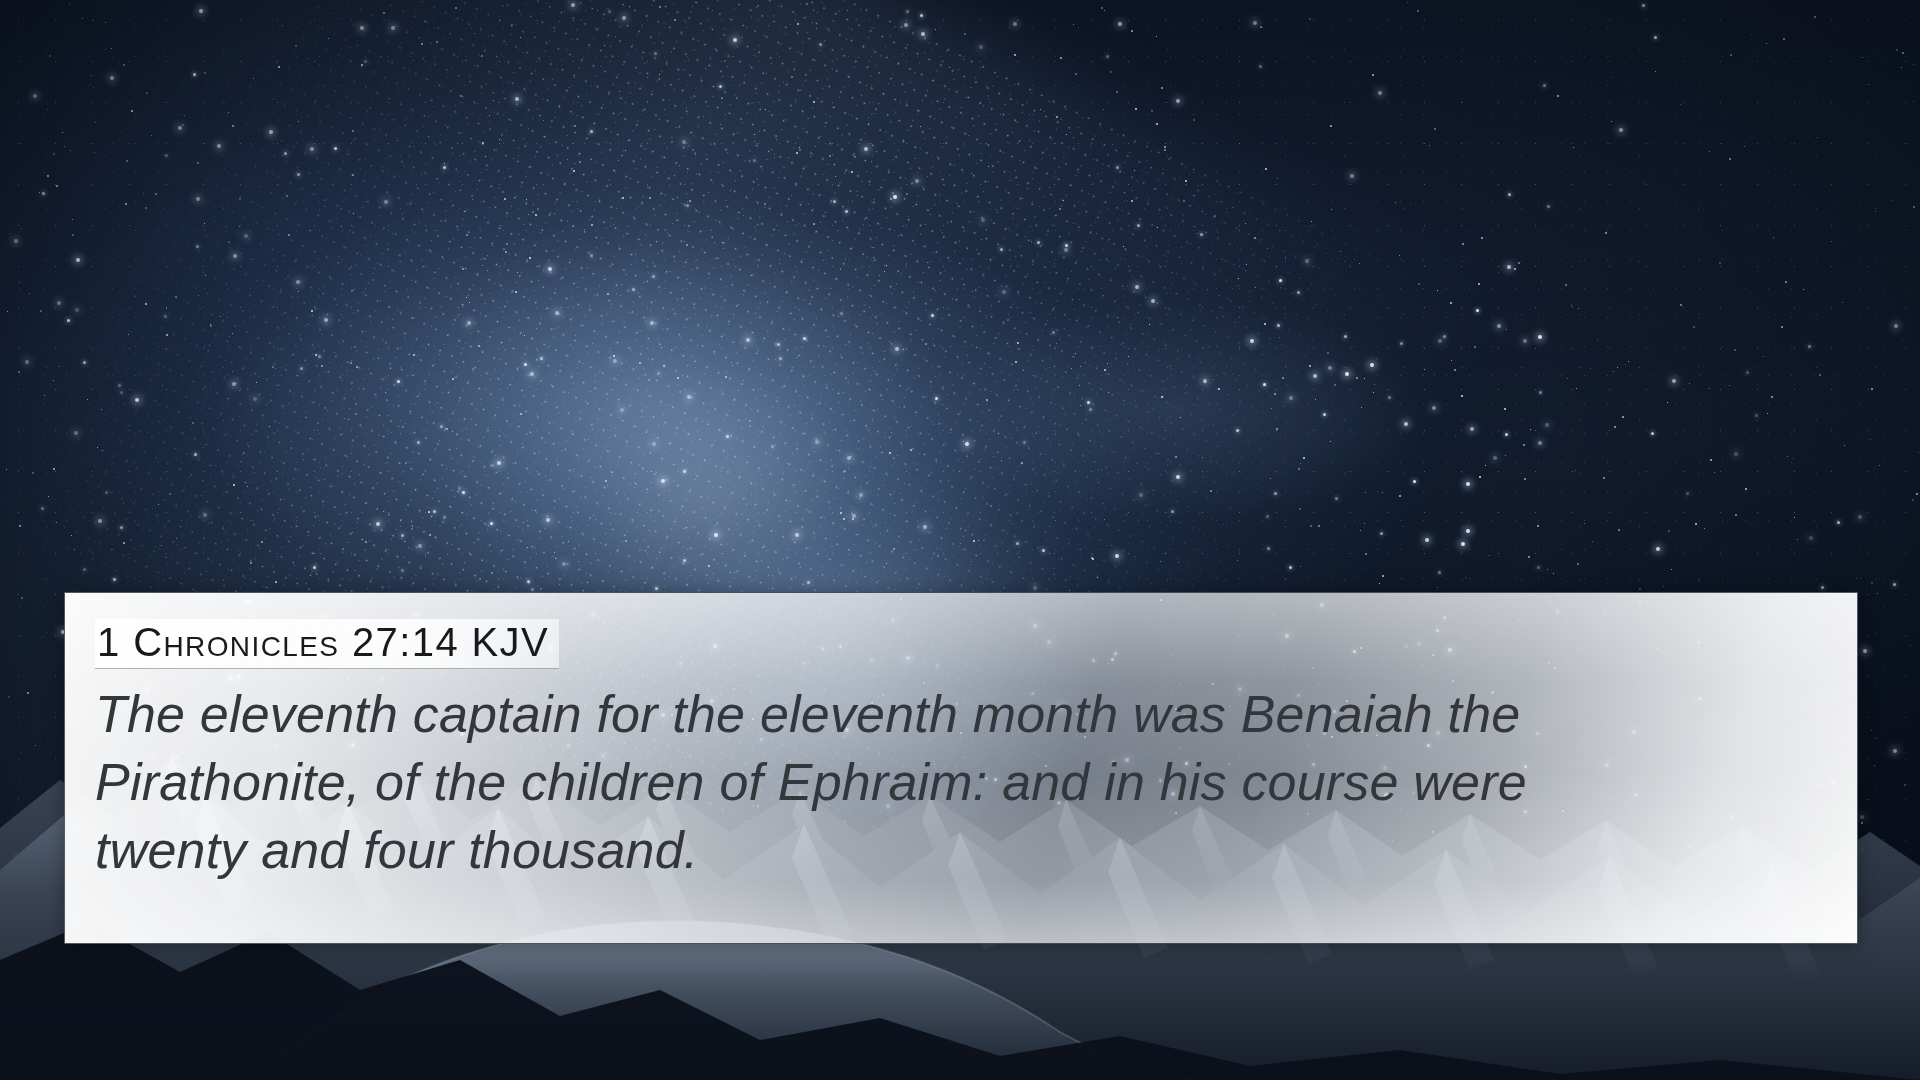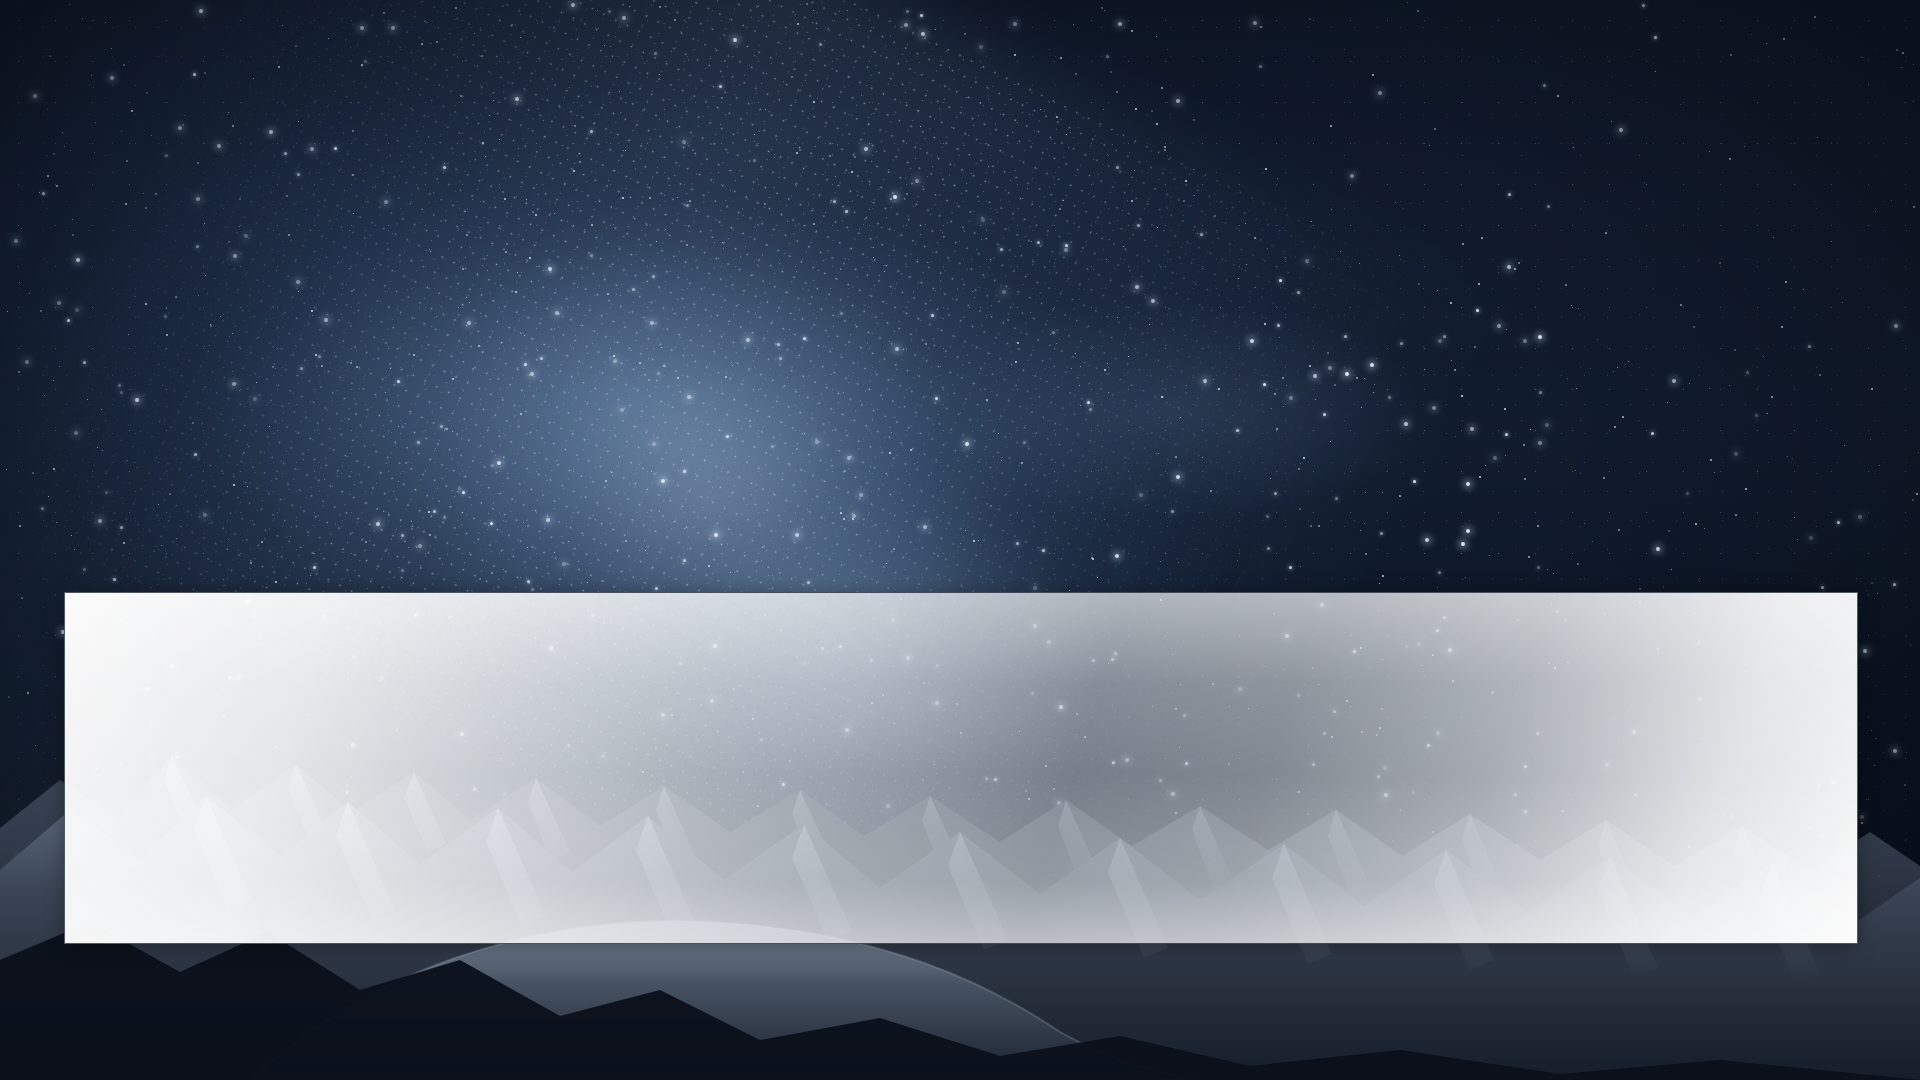--- a/index.html
+++ b/index.html
@@ -1488,18 +1488,26 @@
       <path d="M250,420 C380,300 560,248 740,264 C880,276 980,318 1060,372 C1110,400 1160,414 1200,420 Z" fill="none" stroke="rgba(190,204,220,0.22)" stroke-width="2"></path>
 
       <path d="M0,300 L90,262 L180,312 L268,272 L360,330 L460,300 L560,356 L660,330 L760,380 L880,358 L1000,396 L1120,376 L1250,406 L1400,390 L1560,414 L1720,400 L1920,420 L1920,420 L0,420 Z" fill="#0b101a" opacity="0.95"></path>
     </svg>
   </div>
 
   <div class="verse-panel">
     <div class="panel-sheen"></div>
     <div class="panel-inner">
 
-
+      <div class="verse-ref-wrap">
+        <div class="verse-ref">1 Chronicles 27:14 KJV</div>
+      </div>
+
+      <div class="verse-text">
+        <span>The eleventh captain for the eleventh month was</span>
+        <span>Benaiah the Pirathonite, of the children of Ephraim: and</span>
+        <span>in his course were twenty and four thousand.</span>
+      </div>
 
     </div>
   </div>
 
 </div>
 
 </body></html>

